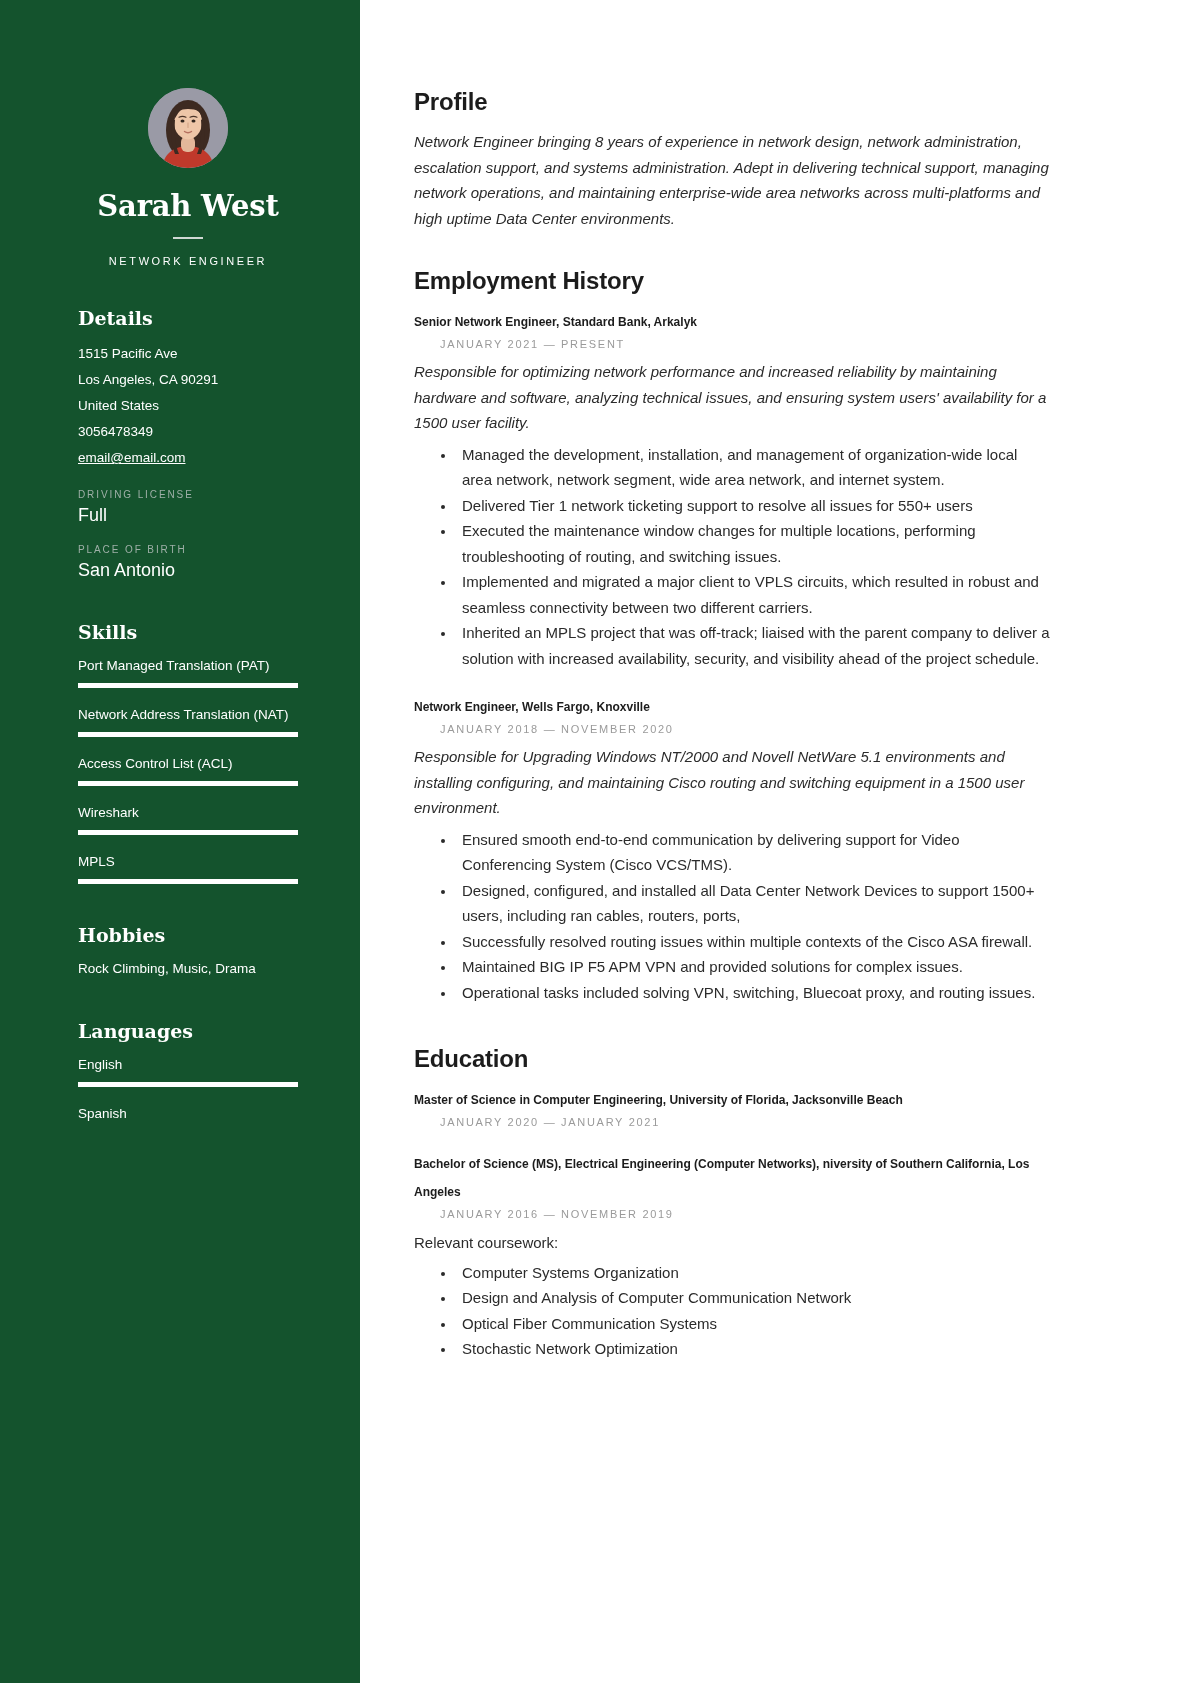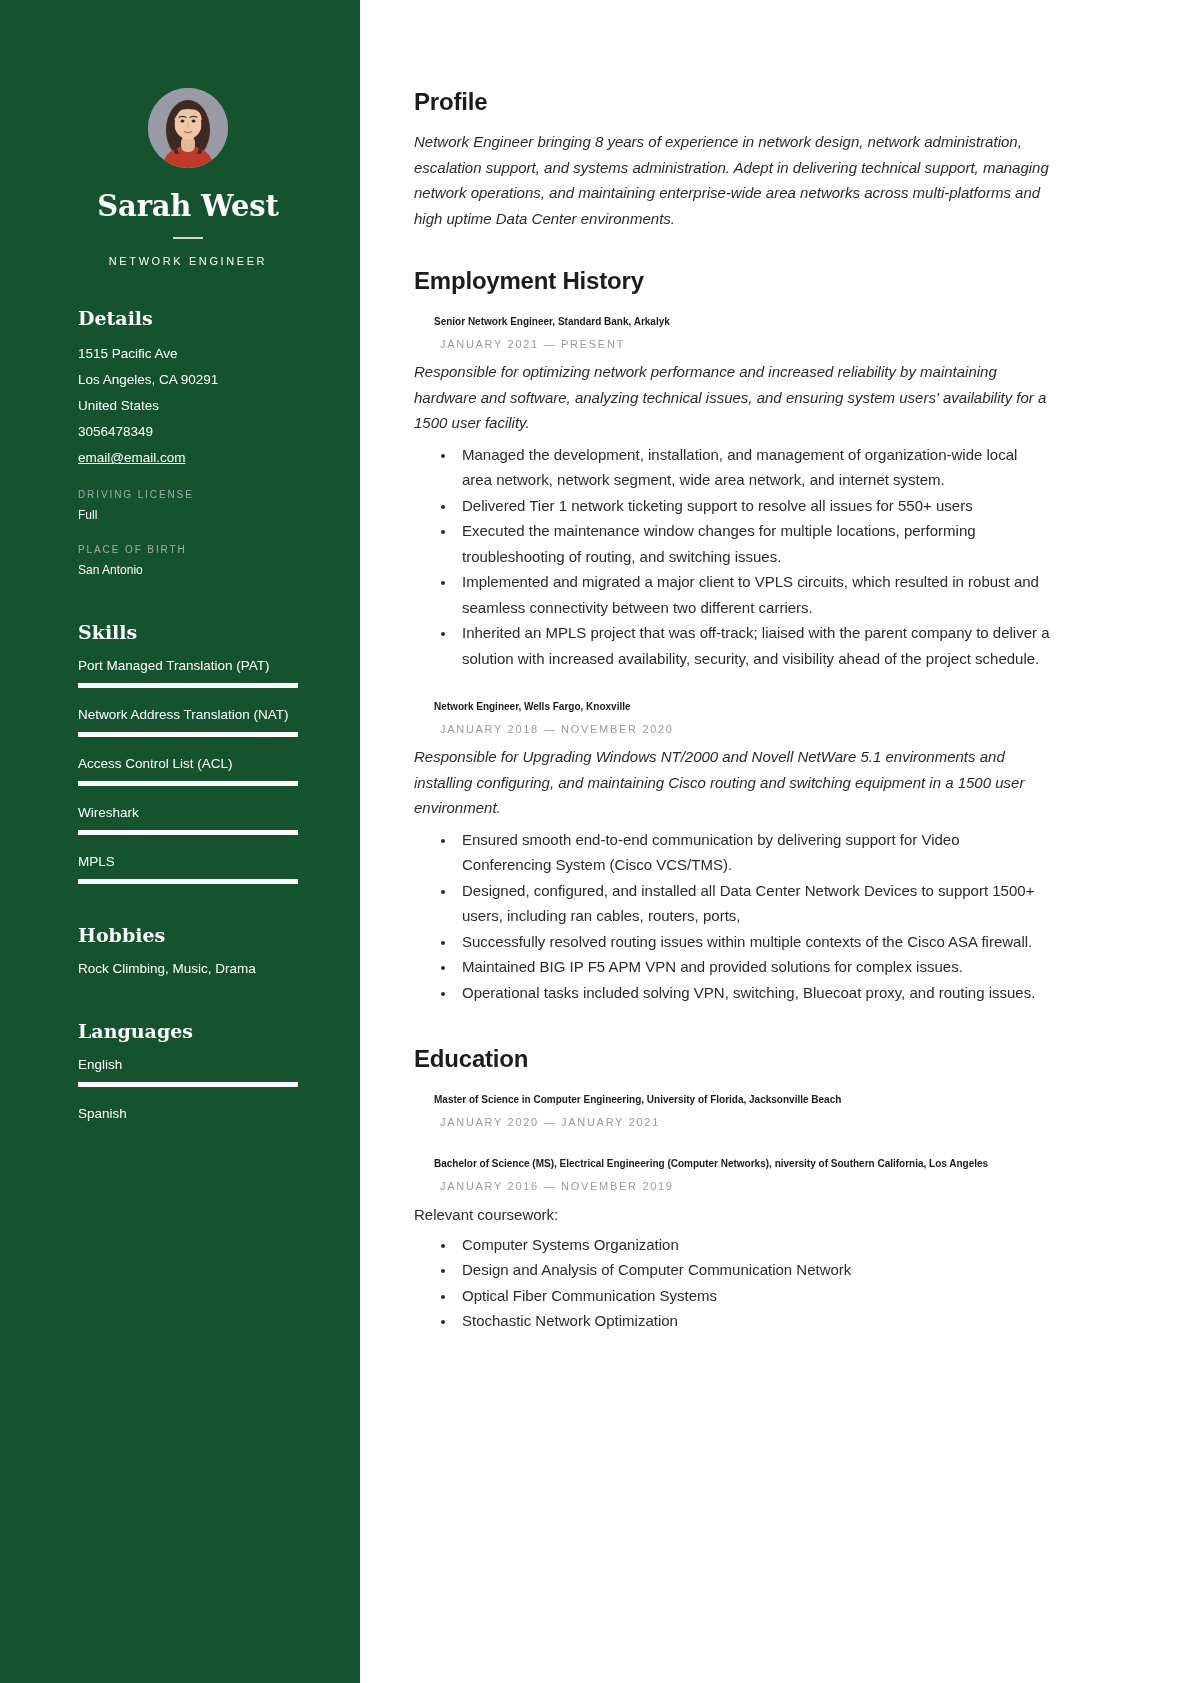--- a/index.html
+++ b/index.html
@@ -100,21 +100,21 @@
   .micro-label {
     font-size: 10px;
     letter-spacing: 1.9px;
     text-transform: uppercase;
     color: #9fb0a8;
     margin-top: 18px;
     margin-bottom: 4px;
   }
 
   .micro-value {
-    font-size: 12px;
+    font-size: 18px;
     line-height: 22px;
     color: #ffffff;
   }
 
   .bar-item { margin-bottom: 16px; }
 
   .bar-label {
     font-size: 13.5px;
     line-height: 21px;
     color: #ffffff;
@@ -161,25 +161,24 @@
   }
 
   .section { margin-bottom: 8px; }
   .sec-employment { margin-top: 36px; }
   .sec-education  { margin-top: 40px; }
 
   .entry { margin-bottom: 4px; }
   .entry + .entry { margin-top: 22px; }
 
   .entry-title {
-    font-size: 10px;
+    font-size: 12px;
     font-weight: 700;
     line-height: 28px;
     color: #1c1c1c;
-    margin-left: 20px;
   }
 
   .entry-date {
     font-size: 11px;
     letter-spacing: 1.7px;
     text-transform: uppercase;
     color: #9a9a9a;
     margin-top: 2px;
     margin-bottom: 9px;
     margin-left: 26px;

